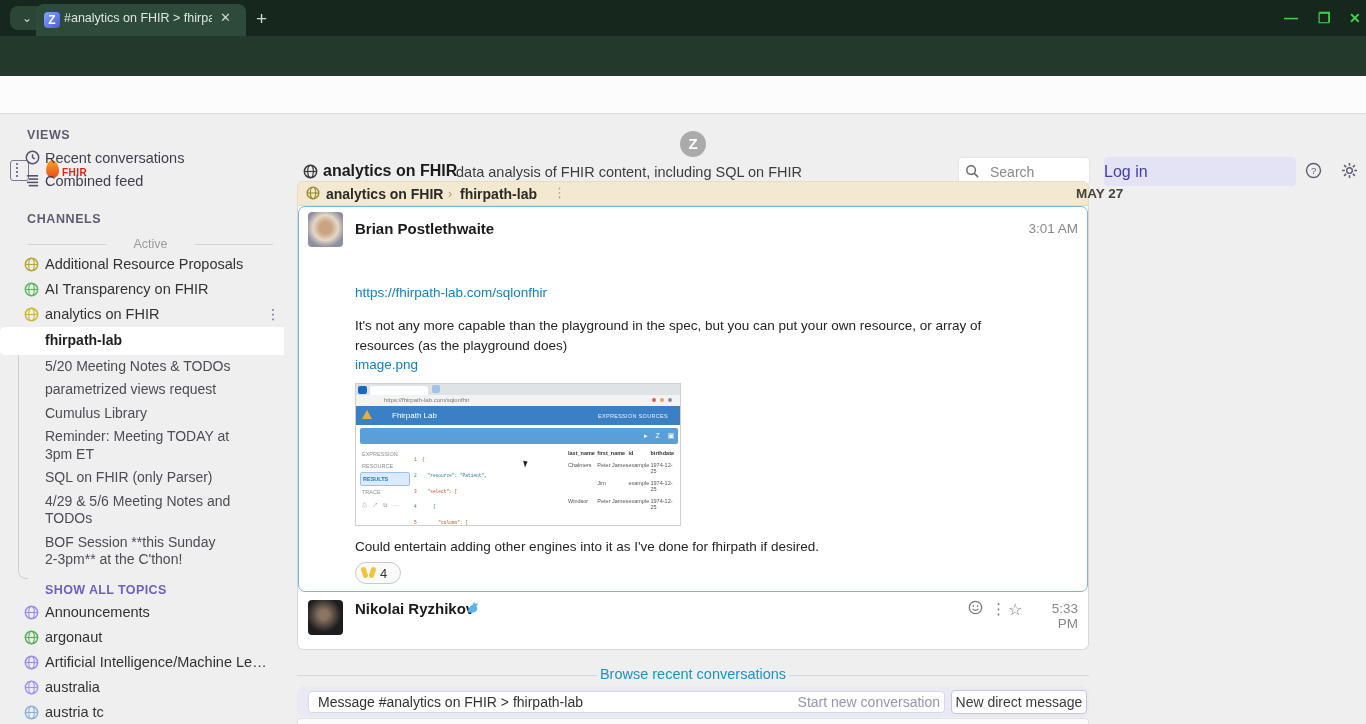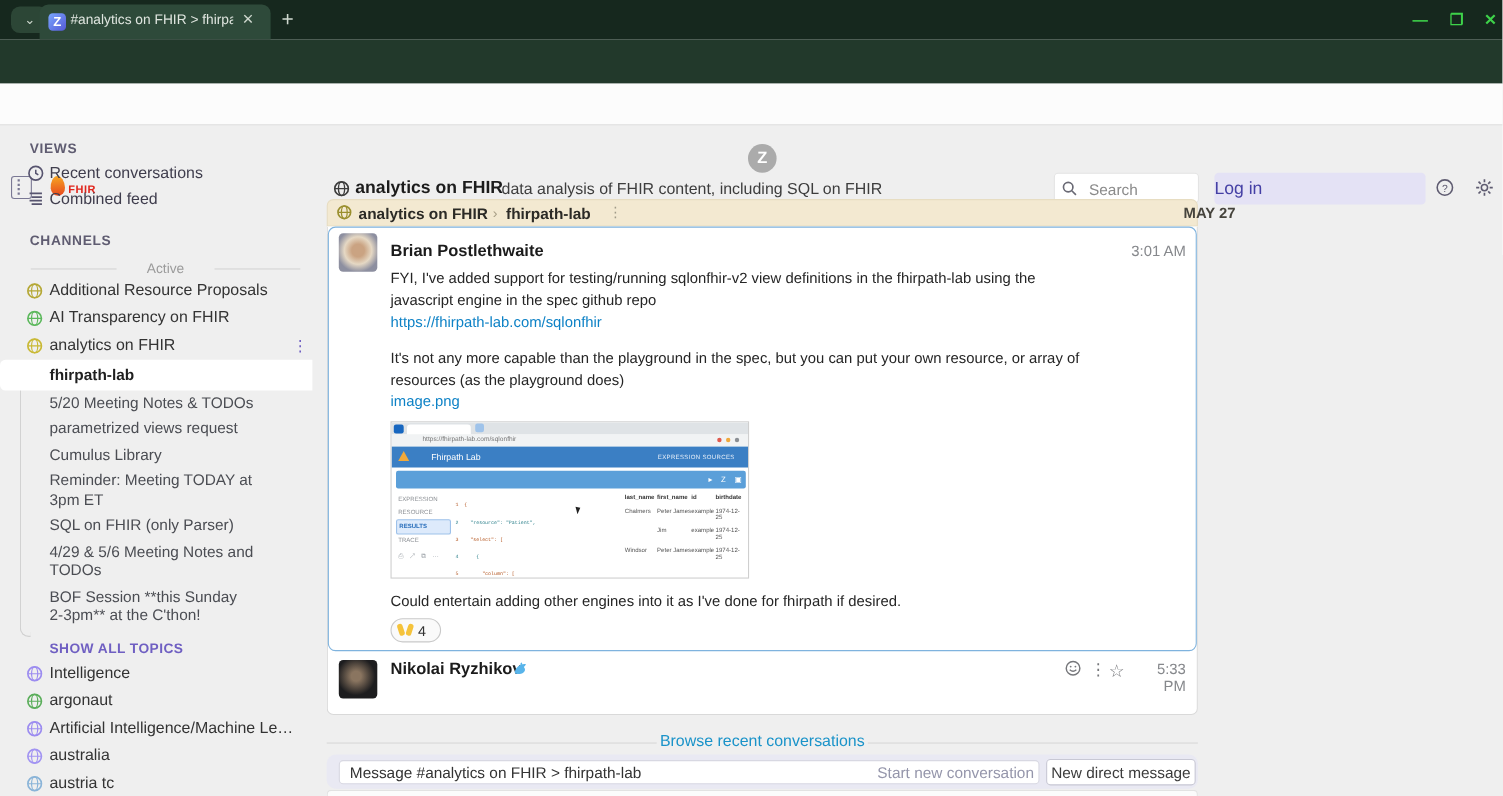--- a/index.html
+++ b/index.html
@@ -266,21 +266,21 @@
   </div>
   <div id="showall" class="abs">SHOW ALL TOPICS</div>
 
   <div class="abs" style="left:24px; top:605px;">
     <svg class="globe" viewBox="0 0 16 16">
         <circle cx="8" cy="8" r="6.6" fill="none" stroke="#9c8cf0" stroke-width="1.6"></circle>
         <ellipse cx="8" cy="8" rx="3" ry="6.6" fill="none" stroke="#9c8cf0" stroke-width="1.2"></ellipse>
         <line x1="1.6" y1="8" x2="14.4" y2="8" stroke="#9c8cf0" stroke-width="1.2"></line>
       </svg>
   </div>
-  <div class="chanrow abs" style="left:45px; top:604px;">Intelligence</div>
+  <div class="chanrow abs" style="left:45px; top:604px;">Announcements</div>
 
   <div class="abs" style="left:24px; top:630px;">
     <svg class="globe" viewBox="0 0 16 16">
         <circle cx="8" cy="8" r="6.6" fill="none" stroke="#5bae5b" stroke-width="1.6"></circle>
         <ellipse cx="8" cy="8" rx="3" ry="6.6" fill="none" stroke="#5bae5b" stroke-width="1.2"></ellipse>
         <line x1="1.6" y1="8" x2="14.4" y2="8" stroke="#5bae5b" stroke-width="1.2"></line>
       </svg>
   </div>
   <div class="chanrow abs" style="left:45px; top:629px;">argonaut</div>
 
@@ -327,21 +327,20 @@
   <div class="abs" style="left:553px; top:185px; color:#a09a88; font-size:13px;">⋮</div>
   <div id="recipdate" class="abs">MAY 27</div>
 
   <div id="feedbox" class="abs"></div>
   <div id="msg1" class="abs"></div>
 
   <div id="av1" class="avatar abs"></div>
   <div class="sender abs" style="left:355px; top:220px;">Brian Postlethwaite</div>
   <div class="mtime abs" style="left:1028px; top:221px; width:50px; text-align:right;">3:01 AM</div>
 
-  <div class="mtext abs" style="left:355px; top:243px;">FYI, I've added support for testing/running sqlonfhir-v2 view definitions in the fhirpath-lab using the javascript engine in the spec github repo</div>
   <div class="mlink abs" style="left:355px; top:285px;">https://fhirpath-lab.com/sqlonfhir</div>
   <div class="mtext abs" style="left:355px; top:316px;">It's not any more capable than the playground in the spec, but you can put your own resource, or array of resources (as the playground does)</div>
   <div class="mlink abs" style="left:355px; top:357px;">image.png</div>
 
   <div id="thumb" class="abs">
     <div class="tb1 abs">
       <div class="bluechip abs"></div>
       <div class="minitab abs"></div>
       <div class="plus abs"></div>
     </div>

